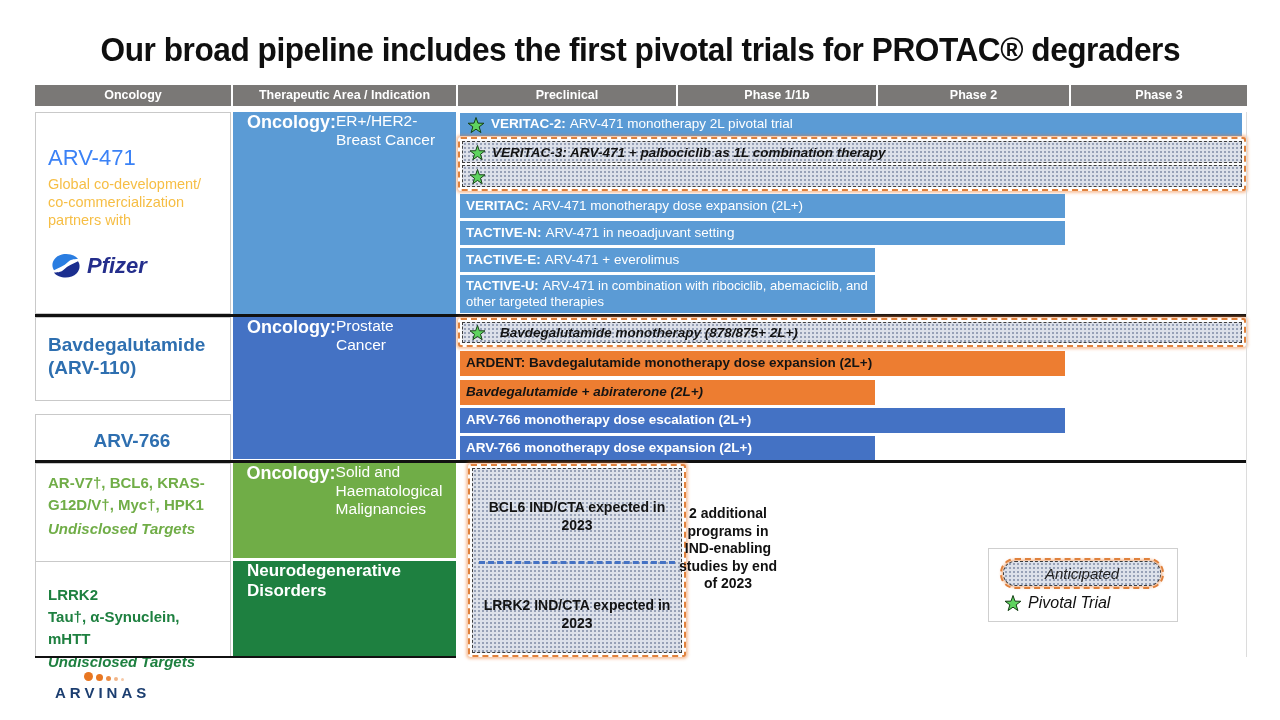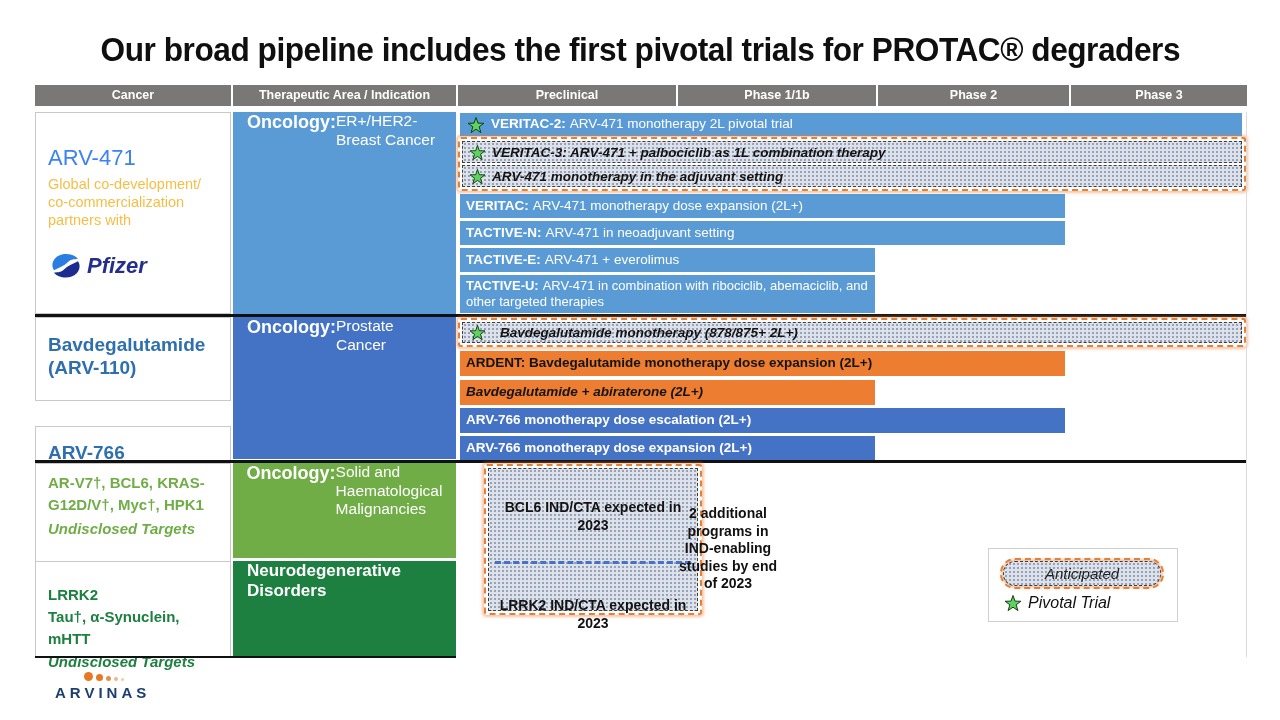--- a/index.html
+++ b/index.html
@@ -81,21 +81,21 @@
 
   .rightline{position:absolute;left:1246px;top:112px;width:1px;height:545px;background:#dcdcdc;}
 </style>
 </head>
 <body>
 
 <div id="slide">
 
   <div class="title"><span>Our broad pipeline includes the first pivotal trials for PROTAC® degraders</span></div>
 
-  <div class="hcell" style="left:35px;width:196px;">Cancer</div>
+  <div class="hcell" style="left:35px;width:196px;">Oncology</div>
   <div class="hcell" style="left:233px;width:223px;">Therapeutic  Area / Indication</div>
   <div class="hcell" style="left:458px;width:218px;">Preclinical</div>
   <div class="hcell" style="left:678px;width:198px;">Phase 1/1b</div>
   <div class="hcell" style="left:878px;width:191px;">Phase 2</div>
   <div class="hcell" style="left:1071px;width:176px;">Phase 3</div>
 
   <div class="pcell" style="top:112px;height:202px;padding:32px 10px 0 12px;">
     <div class="prog-gold">ARV-471</div>
     <div class="prog-goldnote">Global co-development/ co-commercialization partners with</div>
     <div class="pfz">
@@ -104,21 +104,21 @@
         <path d="M6 21.5 C10 27.5 23 28.5 28.5 22.5 C32.5 18.5 32.2 13.3 30 10.3 C25.5 12.5 20 14.5 16 18.5 C13.5 20.7 11 21.5 6 21.5 Z" fill="#1b2e8f"></path>
       </svg>
       <span class="word">Pfizer</span>
     </div>
   </div>
 
   <div class="pcell" style="top:317px;height:84px;padding:16px 14px 0 12px;">
     <div class="prog-blue">Bavdegalutamide (ARV-110)</div>
   </div>
 
-  <div class="pcell" style="top:426px;height:56px;padding:15px 14px 0 12px;">
+  <div class="pcell" style="top:414px;height:56px;padding:15px 14px 0 12px;text-align:center;">
     <div class="prog-blue">ARV-766</div>
   </div>
 
   <div class="pcell" style="top:463px;height:103px;padding:8px 12px 0 12px;">
     <div class="prog-lgreen">AR-V7†, BCL6, KRAS-G12D/V†, Myc†, HPK1</div>
     <div class="prog-lgreen undis">Undisclosed Targets</div>
   </div>
 
   <div class="pcell" style="top:561px;height:96px;padding:22px 12px 0 12px;">
     <div class="prog-dgreen">LRRK2</div>
@@ -155,21 +155,20 @@
     <div class="hatch hatchbar" style="height:22px;margin-bottom:2px;">
       <svg class="star" width="19" height="19" viewBox="0 0 24 24">
         <polygon points="12,3 14.35,9.76 21.5,9.9 15.8,14.2 17.9,21.1 12,17 6.1,21.1 8.2,14.2 2.5,9.9 9.65,9.76" fill="#5fd35f" stroke="#143d14" stroke-width="1.2"></polygon>
       </svg>
       <span>VERITAC-3: ARV-471 + palbociclib as 1L  combination therapy</span>
     </div>
     <div class="hatch hatchbar" style="height:22px;">
       <svg class="star" width="19" height="19" viewBox="0 0 24 24">
         <polygon points="12,3 14.35,9.76 21.5,9.9 15.8,14.2 17.9,21.1 12,17 6.1,21.1 8.2,14.2 2.5,9.9 9.65,9.76" fill="#5fd35f" stroke="#143d14" stroke-width="1.2"></polygon>
       </svg>
-      <span>ARV-471 monotherapy in the adjuvant setting</span>
     </div>
   </div>
 
   <div class="bar blue" style="top:194px;height:24px;width:605px;">
     <span class="b">VERITAC:</span>
     <span>ARV-471 monotherapy dose expansion (2L+)</span>
   </div>
   <div class="bar blue" style="top:221px;height:24px;width:605px;">
     <span class="b">TACTIVE-N:</span>
     <span>ARV-471 in neoadjuvant setting</span>
@@ -201,21 +200,21 @@
   <div class="bar orangebar ital" style="top:380px;height:25px;width:415px;">
     <span>Bavdegalutamide + abiraterone (2L+)</span>
   </div>
   <div class="bar royal" style="top:408px;height:25px;width:605px;">
     <span>ARV-766 monotherapy dose escalation (2L+)</span>
   </div>
   <div class="bar royal" style="top:436px;height:24px;width:415px;">
     <span>ARV-766 monotherapy dose expansion (2L+)</span>
   </div>
 
-  <div class="antc" style="left:484px;top:464px;width:218px;height:151px;">
+  <div class="antc" style="left:468px;top:464px;width:218px;height:193px;">
     <div class="hatch" style="position:relative;width:100%;height:100%;">
       <div class="indtext" style="top:30px;">BCL6 IND/CTA expected in 2023</div>
       <div class="bluedash" style="top:92px;width:196px;"></div>
       <div class="indtext" style="top:128px;">LRRK2 IND/CTA expected in 2023</div>
     </div>
   </div>
 
   <div class="note">2 additional programs in IND-enabling studies by end of 2023</div>
 
   <div class="legend">

